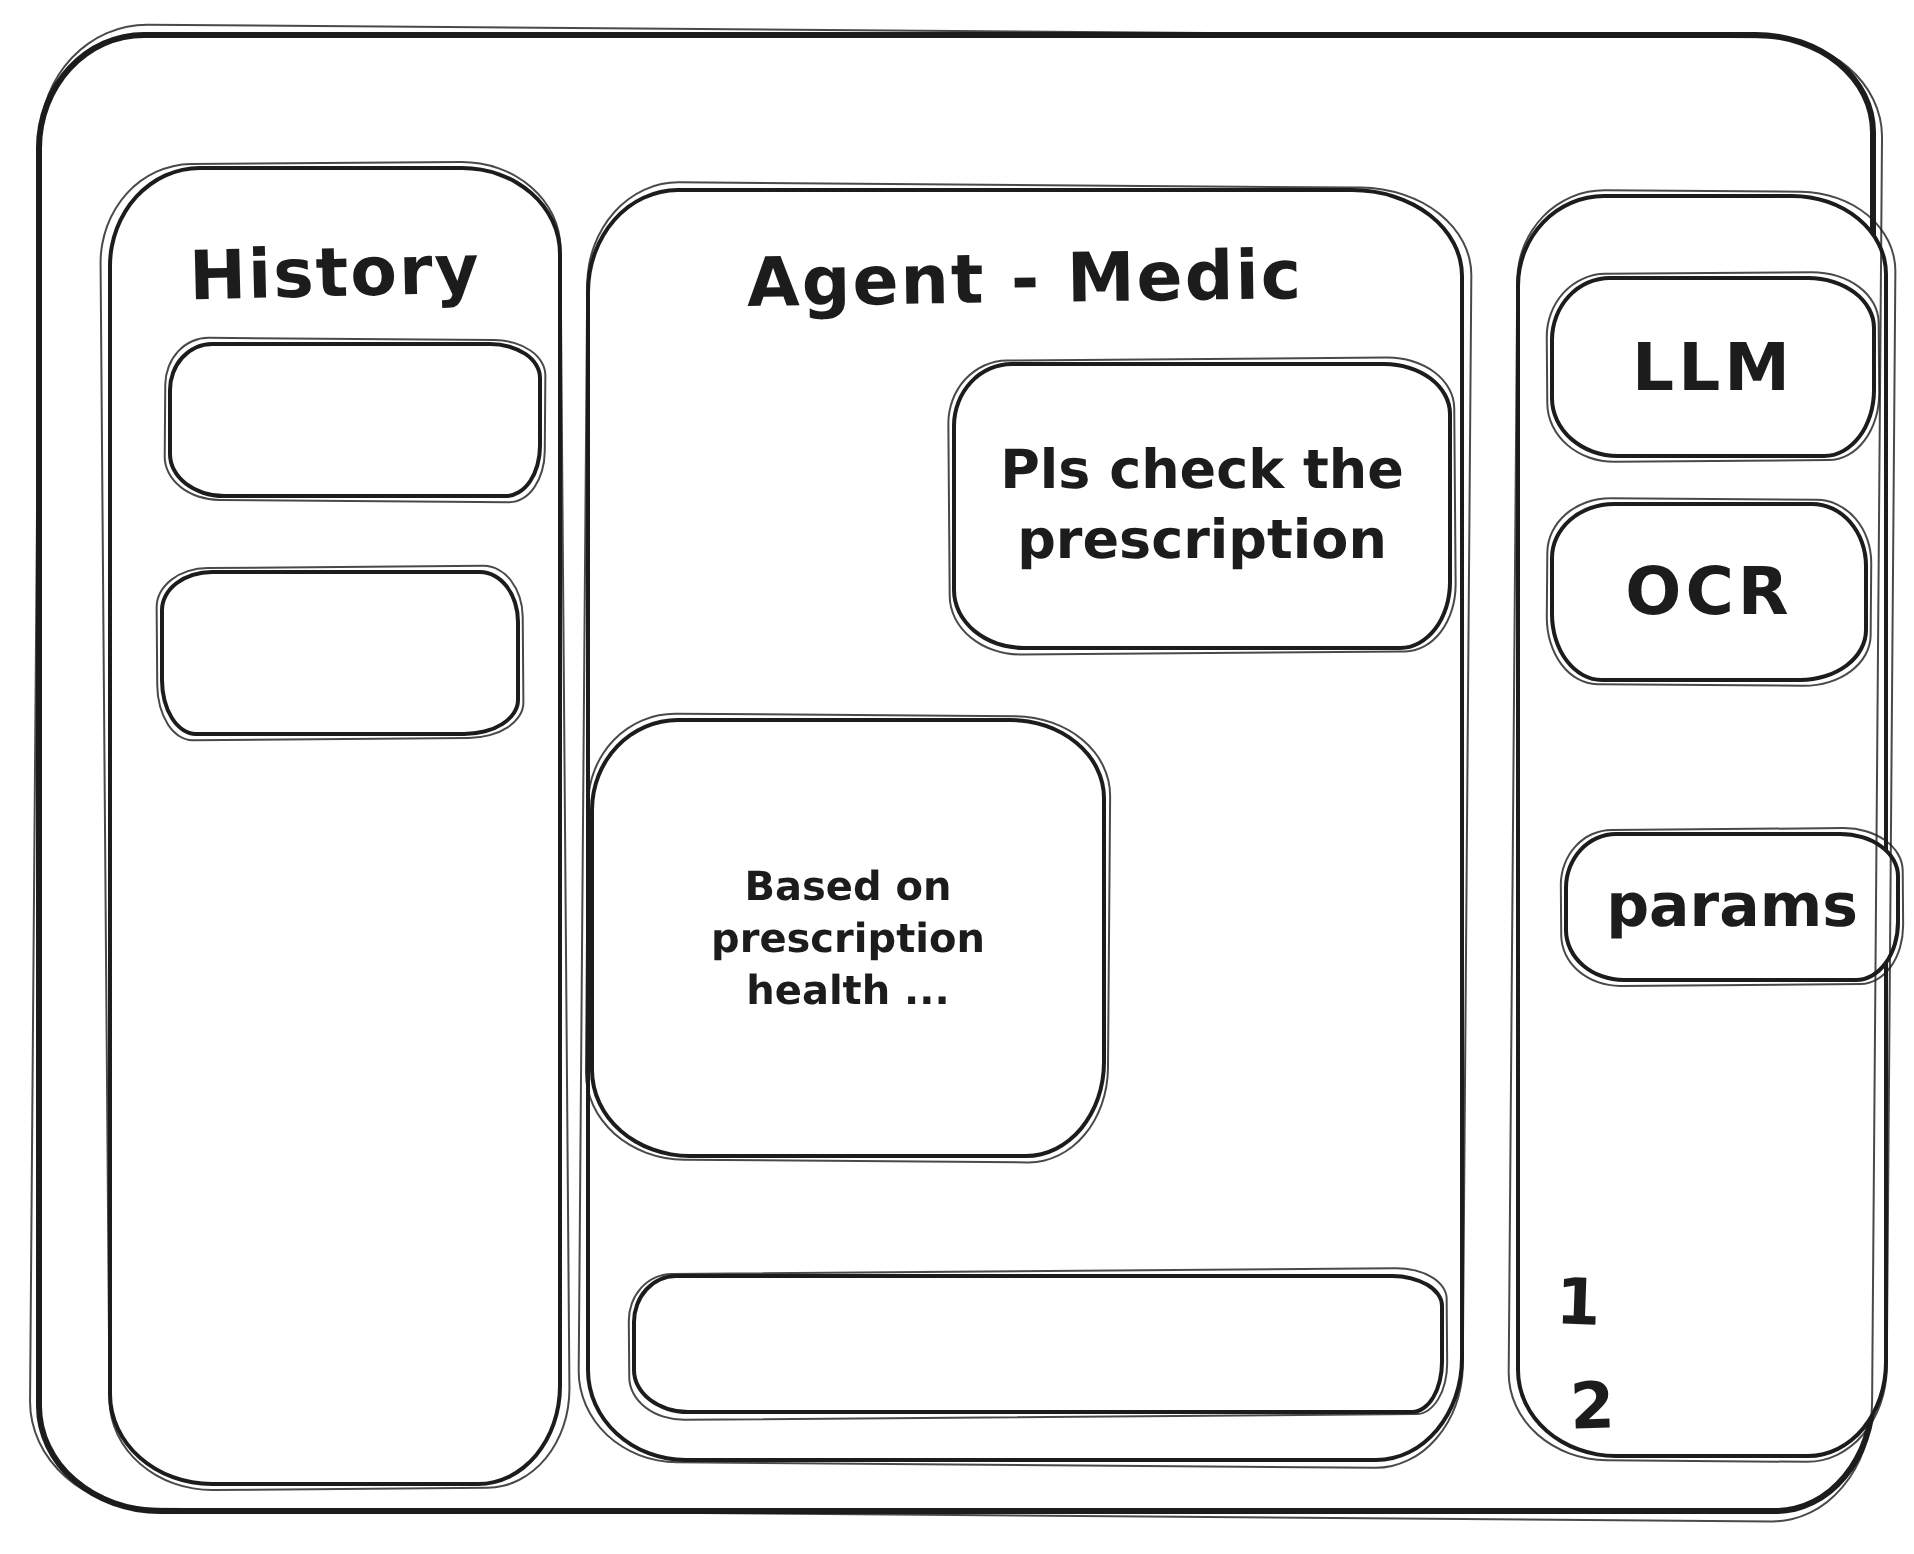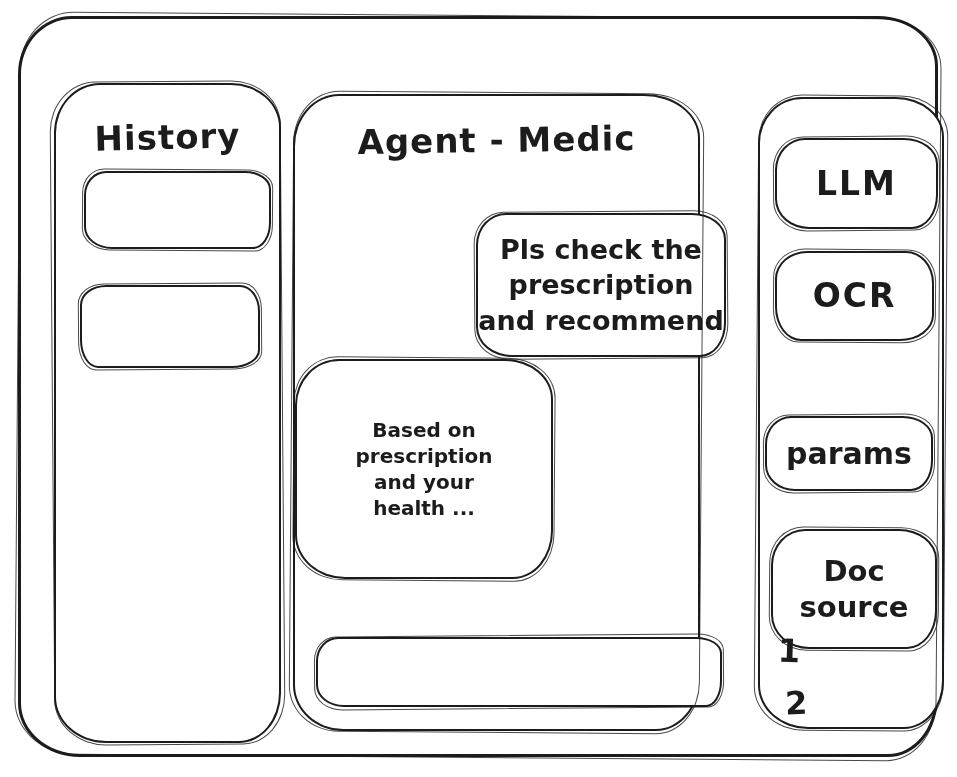--- a/index.html
+++ b/index.html
@@ -53,40 +53,39 @@
     cursor: pointer;
   }
   .hitem2 {
     left: 24px; top: 200px; width: 180px; height: 83px;
     border-radius: 26px 20px 28px 18px / 20px 26px 18px 28px;
     cursor: pointer;
   }
 
   
   .chat {
-    left: 272px; top: 75px; width: 407px; height: 637px;
+    left: 272px; top: 75px; width: 439px; height: 637px;
     border-radius: 46px 56px 44px 50px / 52px 44px 52px 46px;
     padding-left: 24px;
   }
   .chat-title {
     position: absolute; left: 0; right: 0; top: 24px;
     text-align: center; font-size: 34px; font-weight: bold;
     letter-spacing: 1px; transform: rotate(-0.8deg);
   }
   .bubble {
     position: absolute;
     display: flex; flex-direction: column;
     justify-content: center; align-items: center;
     font-size: 27px; font-weight: bold; line-height: 1.3;
     text-align: center;
   }
   .bubble-user {
     left: 181px; top: 85px; width: 250px; height: 144px;
     border-radius: 30px 34px 26px 36px / 32px 26px 34px 30px;
-    margin-top: 32px;
   }
   .bubble-assistant {
     left: 0; top: 263px; width: 258px; height: 220px;
     border-radius: 44px 48px 40px 50px / 46px 40px 48px 44px;
     font-size: 20px;
   }
   .input-box {
     left: 21px; top: 541px; width: 406px; height: 70px;
     border-radius: 22px 26px 16px 28px / 24px 16px 26px 22px;
   }
@@ -113,21 +112,21 @@
     left: 15px; top: 39px; width: 163px; height: 91px;
     font-size: 33px; letter-spacing: 2px;
     border-radius: 30px 34px 26px 34px / 32px 26px 34px 30px;
   }
   .btn-ocr {
     left: 15px; top: 152px; width: 159px; height: 90px;
     font-size: 33px; letter-spacing: 2px;
     border-radius: 32px 28px 34px 26px / 28px 32px 26px 34px;
   }
   .btn-params {
-    left: 5px; top: 317px; width: 168px; height: 75px;
+    left: 22px; top: 317px; width: 168px; height: 75px;
     font-size: 30px;
     border-radius: 26px 30px 22px 30px / 28px 22px 30px 26px;
   }
   .btn-doc {
     left: 11px; top: 430px; width: 166px; height: 120px;
     font-size: 29px;
     border-radius: 34px 38px 30px 38px / 36px 30px 38px 34px;
   }
   .btn-doc span { display: block; width: 120px; }
   .src-num {
@@ -148,40 +147,35 @@
       <div class="sketch hitem1"></div>
       <div class="sketch hitem2 tilt-l"></div>
     </aside>
 
     <main class="sketch chat">
       <div class="chat-title">Agent - Medic</div>
 
       <div class="sketch bubble bubble-user tilt-l">
         <div>Pls check the</div>
         <div>prescription</div>
-        <div>and recommend</div>
       </div>
 
       <div class="sketch bubble bubble-assistant">
         <div>Based on</div>
         <div>prescription</div>
-        <div>and your</div>
         <div>health ...</div>
       </div>
 
       <div class="sketch input-box tilt-l">
         <input type="text" value="" style="">
       </div>
     </main>
 
     <aside class="sketch tools">
       <button class="sketch tool-btn btn-llm tilt-l">LLM</button>
       <button class="sketch tool-btn btn-ocr">OCR</button>
       <button class="sketch tool-btn btn-params tilt-l">params</button>
-      <button class="sketch tool-btn btn-doc">
-        <span>Doc source</span>
-      </button>
       <div class="src-num src-1">1</div>
       <div class="src-num src-2">2</div>
     </aside>
 
   </div>
 </div>
 
 </body></html>

